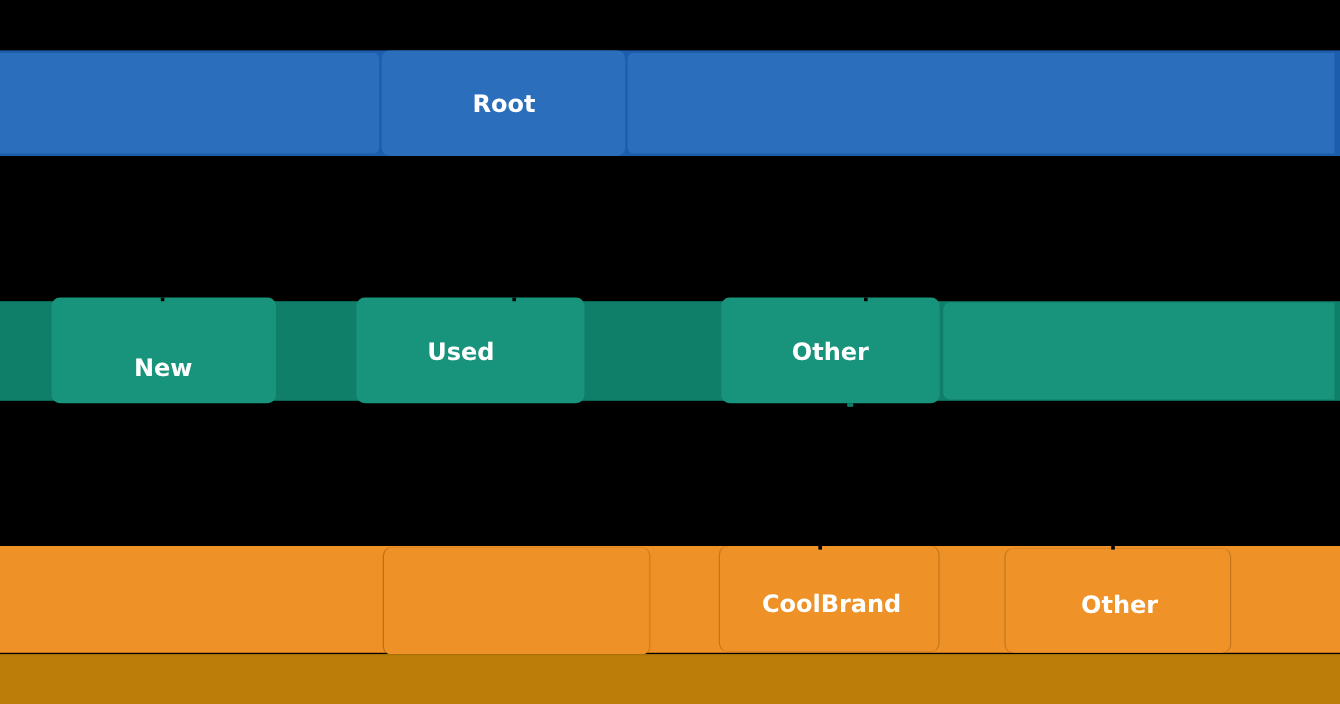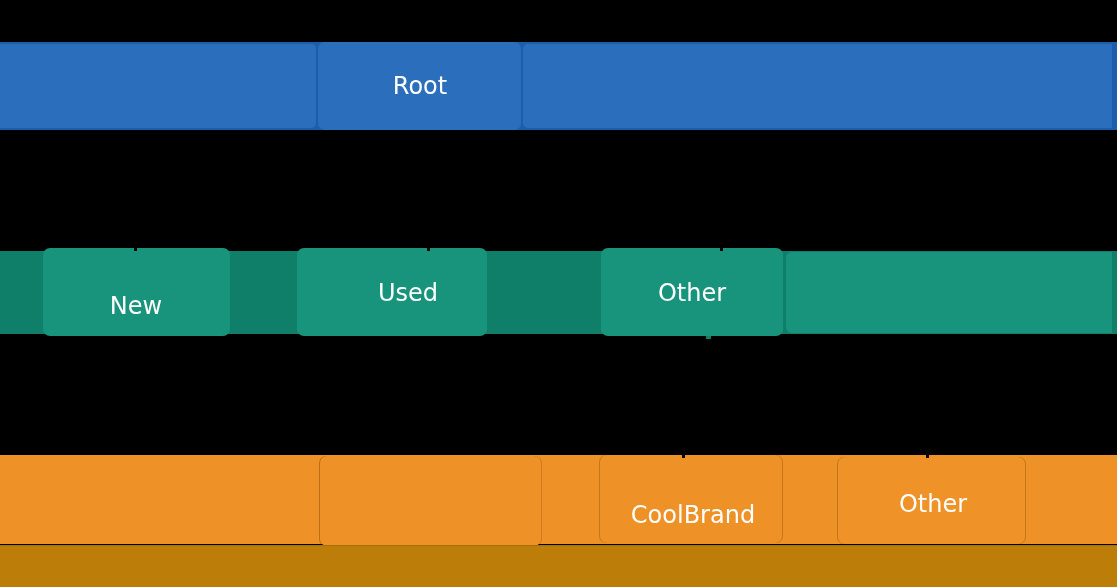--- a/index.html
+++ b/index.html
@@ -51,30 +51,31 @@
   .n2 { left: 427px; top: 248px; }
   .n3 { left: 720px; top: 248px; }
   .n4 { left: 682px; top: 455px; }
   .n5 { left: 926px; top: 455px; }
 
   
   .node-label {
     position: absolute;
     transform: translate(-50%, -50%);
     color: #ffffff;
-    font-size: 24px;
+    font-size: 20px;
     line-height: 1;
     white-space: nowrap;
+    font-weight: bold;
   }
   .lbl-root       { left: 420px; top: 86px;  }
   .lbl-new        { left: 136px; top: 306px; }
-  .lbl-used       { left: 408px; top: 293px; }
+  .lbl-used       { left: 384px; top: 293px; }
   .lbl-other2     { left: 692px; top: 293px; }
   .lbl-cheapbrand { left: 417px; top: 502px; }
-  .lbl-coolbrand  { left: 693px; top: 515px; }
+  .lbl-coolbrand  { left: 693px; top: 503px; }
   .lbl-other3     { left: 933px; top: 504px; }
 </style>
 </head>
 <body>
 
 <div class="canvas">
 
   <div class="abs strip1"></div>
   <div class="abs seg-a"></div>
   <div class="abs node-root"></div>

